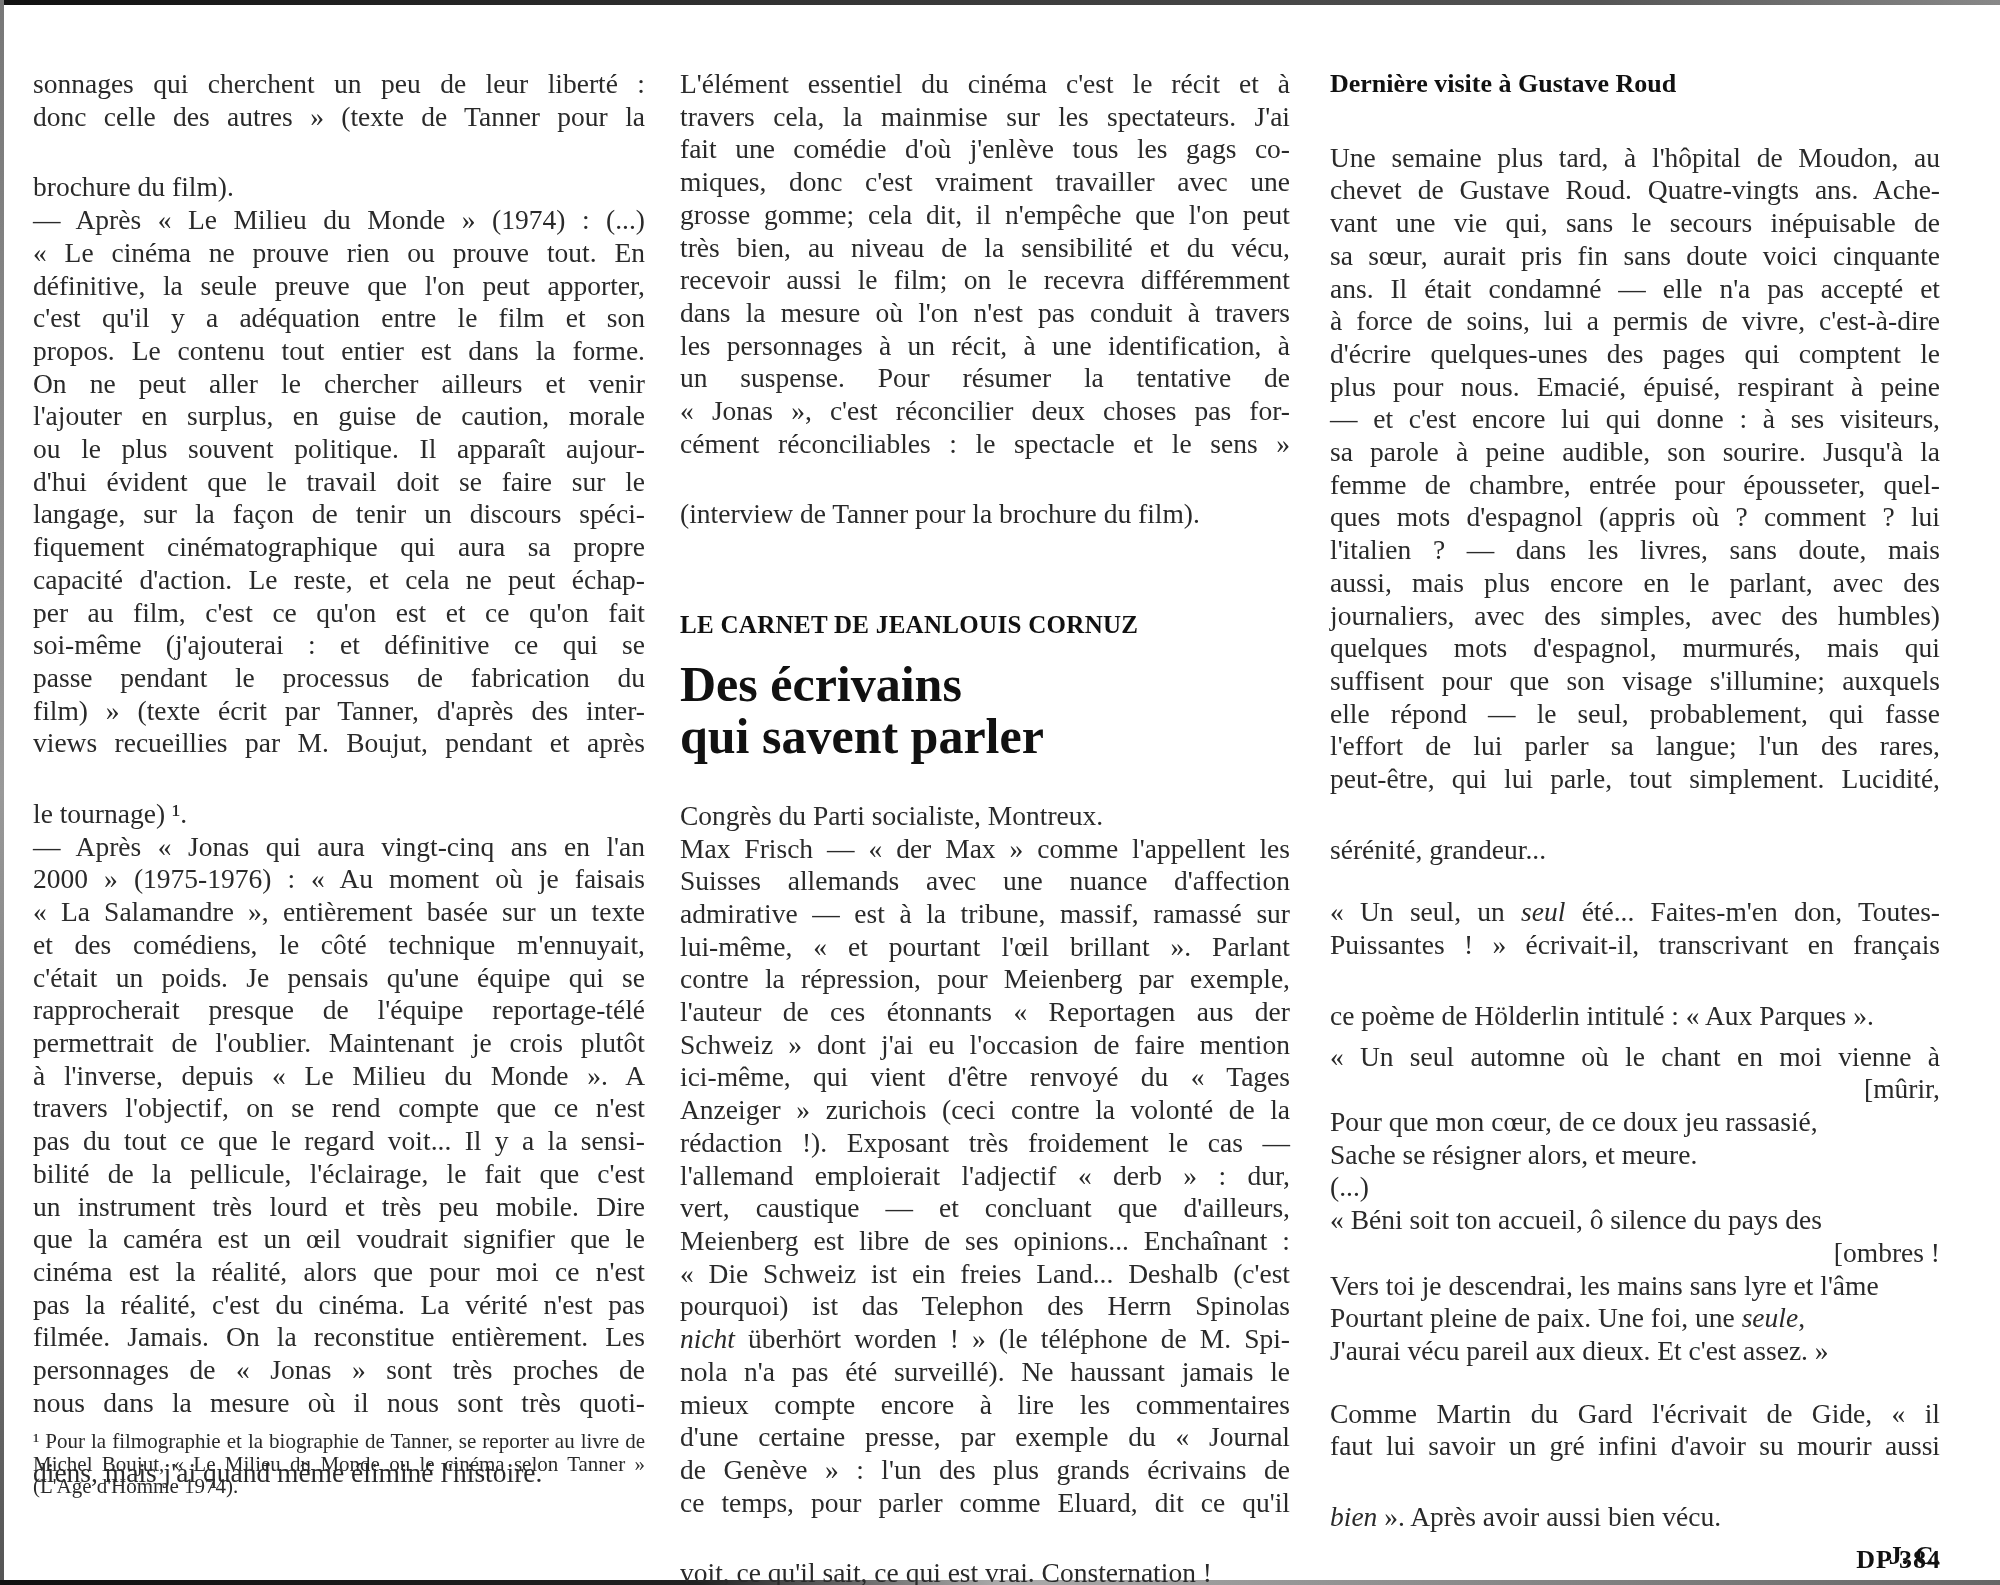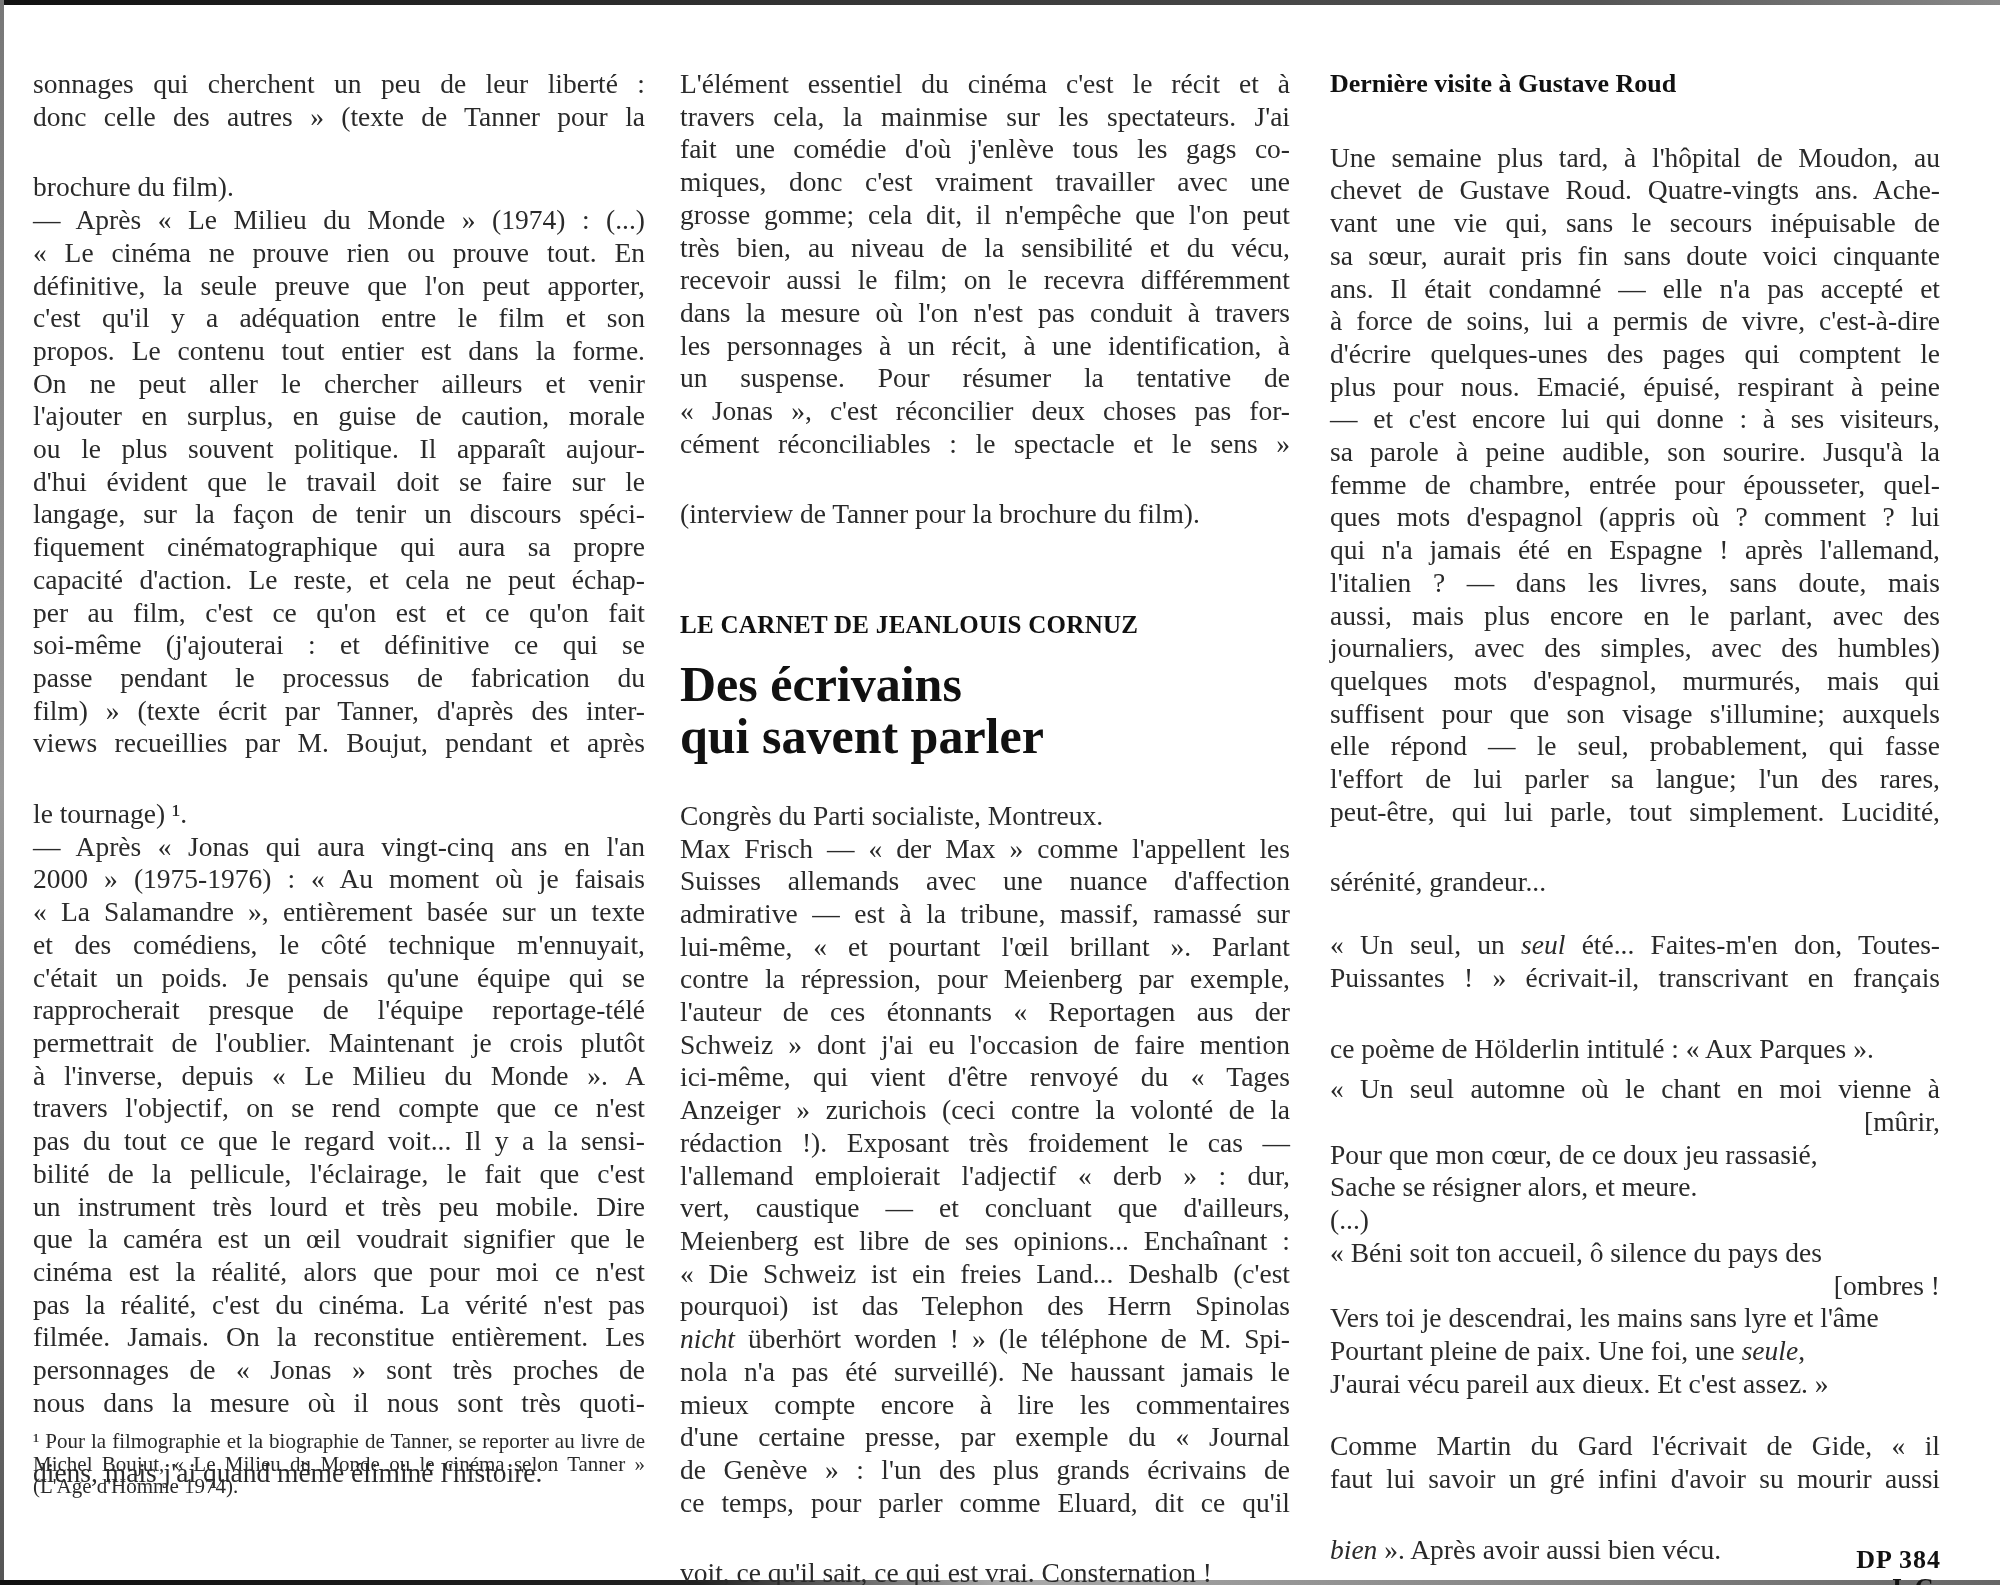--- a/index.html
+++ b/index.html
@@ -170,21 +170,20 @@
       <span class="line">vant une vie qui, sans le secours inépuisable de</span>
       <span class="line">sa sœur, aurait pris fin sans doute voici cinquante</span>
       <span class="line">ans. Il était condamné — elle n'a pas accepté et</span>
       <span class="line">à force de soins, lui a permis de vivre, c'est-à-dire</span>
       <span class="line">d'écrire quelques-unes des pages qui comptent le</span>
       <span class="line">plus pour nous. Emacié, épuisé, respirant à peine</span>
       <span class="line">— et c'est encore lui qui donne : à ses visiteurs,</span>
       <span class="line">sa parole à peine audible, son sourire. Jusqu'à la</span>
       <span class="line">femme de chambre, entrée pour épousseter, quel-</span>
       <span class="line">ques mots d'espagnol (appris où ? comment ? lui</span>
-      <span class="line">qui n'a jamais été en Espagne ! après l'allemand,</span>
       <span class="line">l'italien ? — dans les livres, sans doute, mais</span>
       <span class="line">aussi, mais plus encore en le parlant, avec des</span>
       <span class="line">journaliers, avec des simples, avec des humbles)</span>
       <span class="line">quelques mots d'espagnol, murmurés, mais qui</span>
       <span class="line">suffisent pour que son visage s'illumine; auxquels</span>
       <span class="line">elle répond — le seul, probablement, qui fasse</span>
       <span class="line">l'effort de lui parler sa langue; l'un des rares,</span>
       <span class="line">peut-être, qui lui parle, tout simplement. Lucidité,</span>
       <span class="line last">sérénité, grandeur...</span>
     </div>

